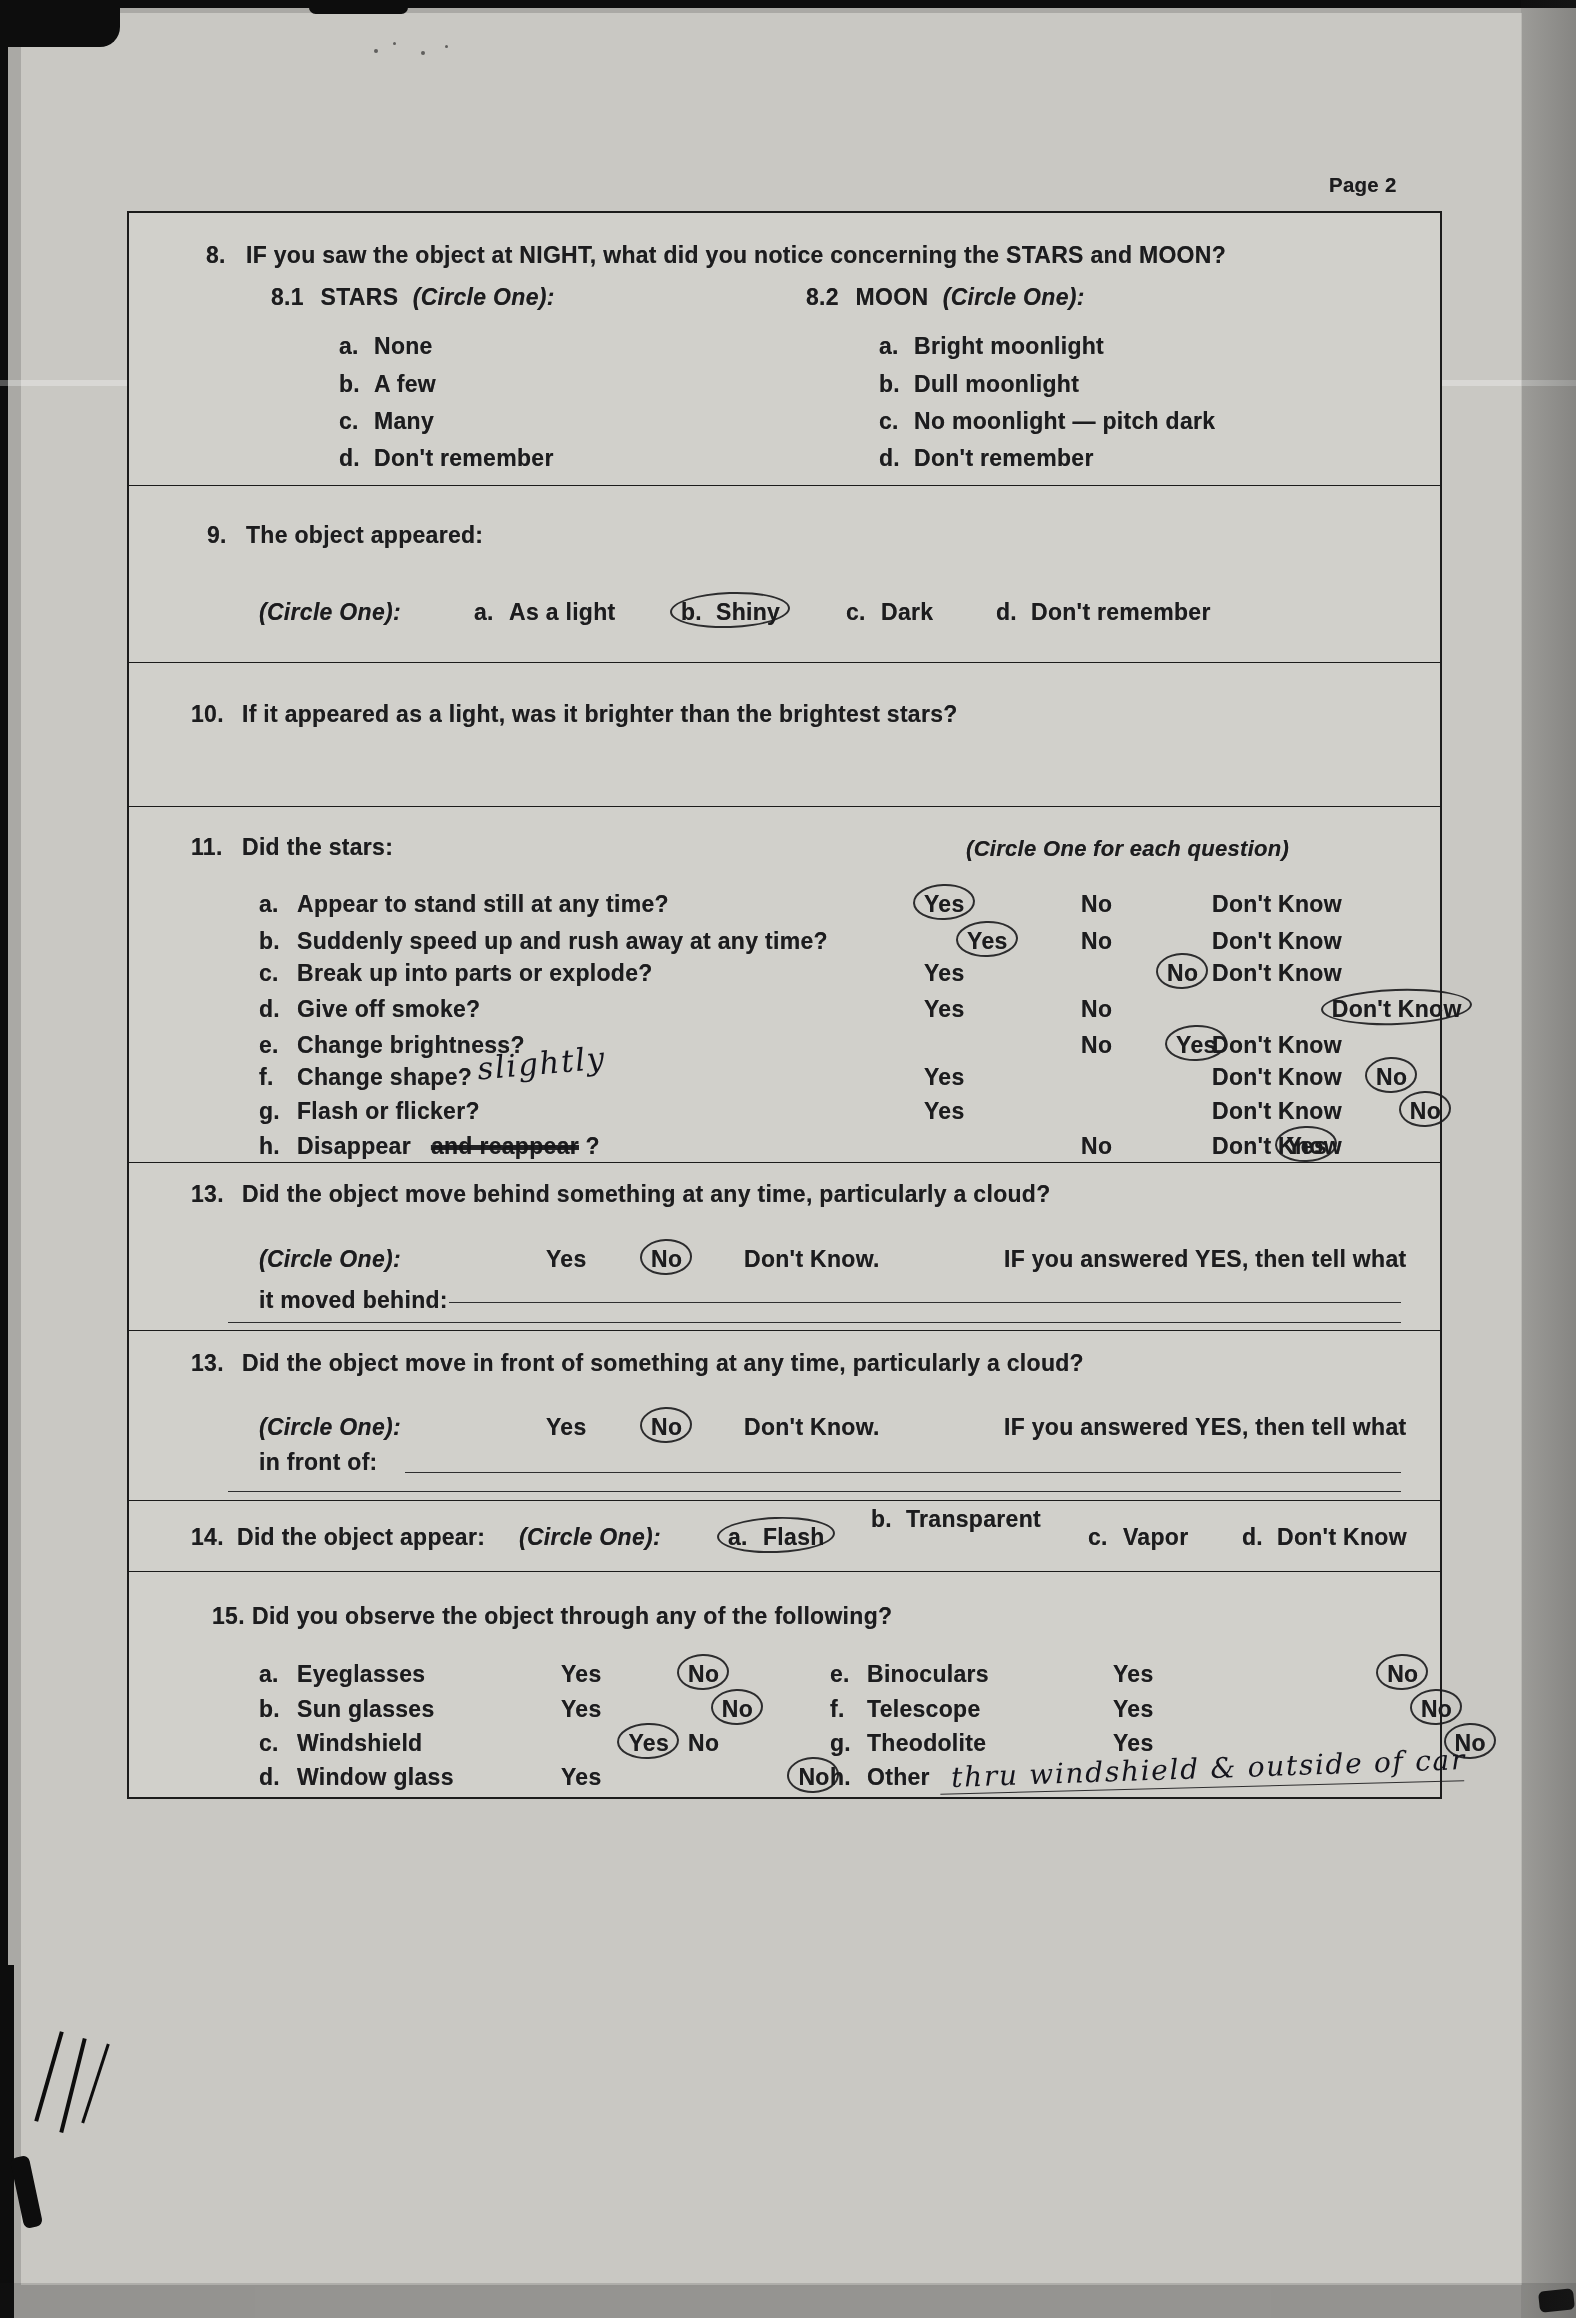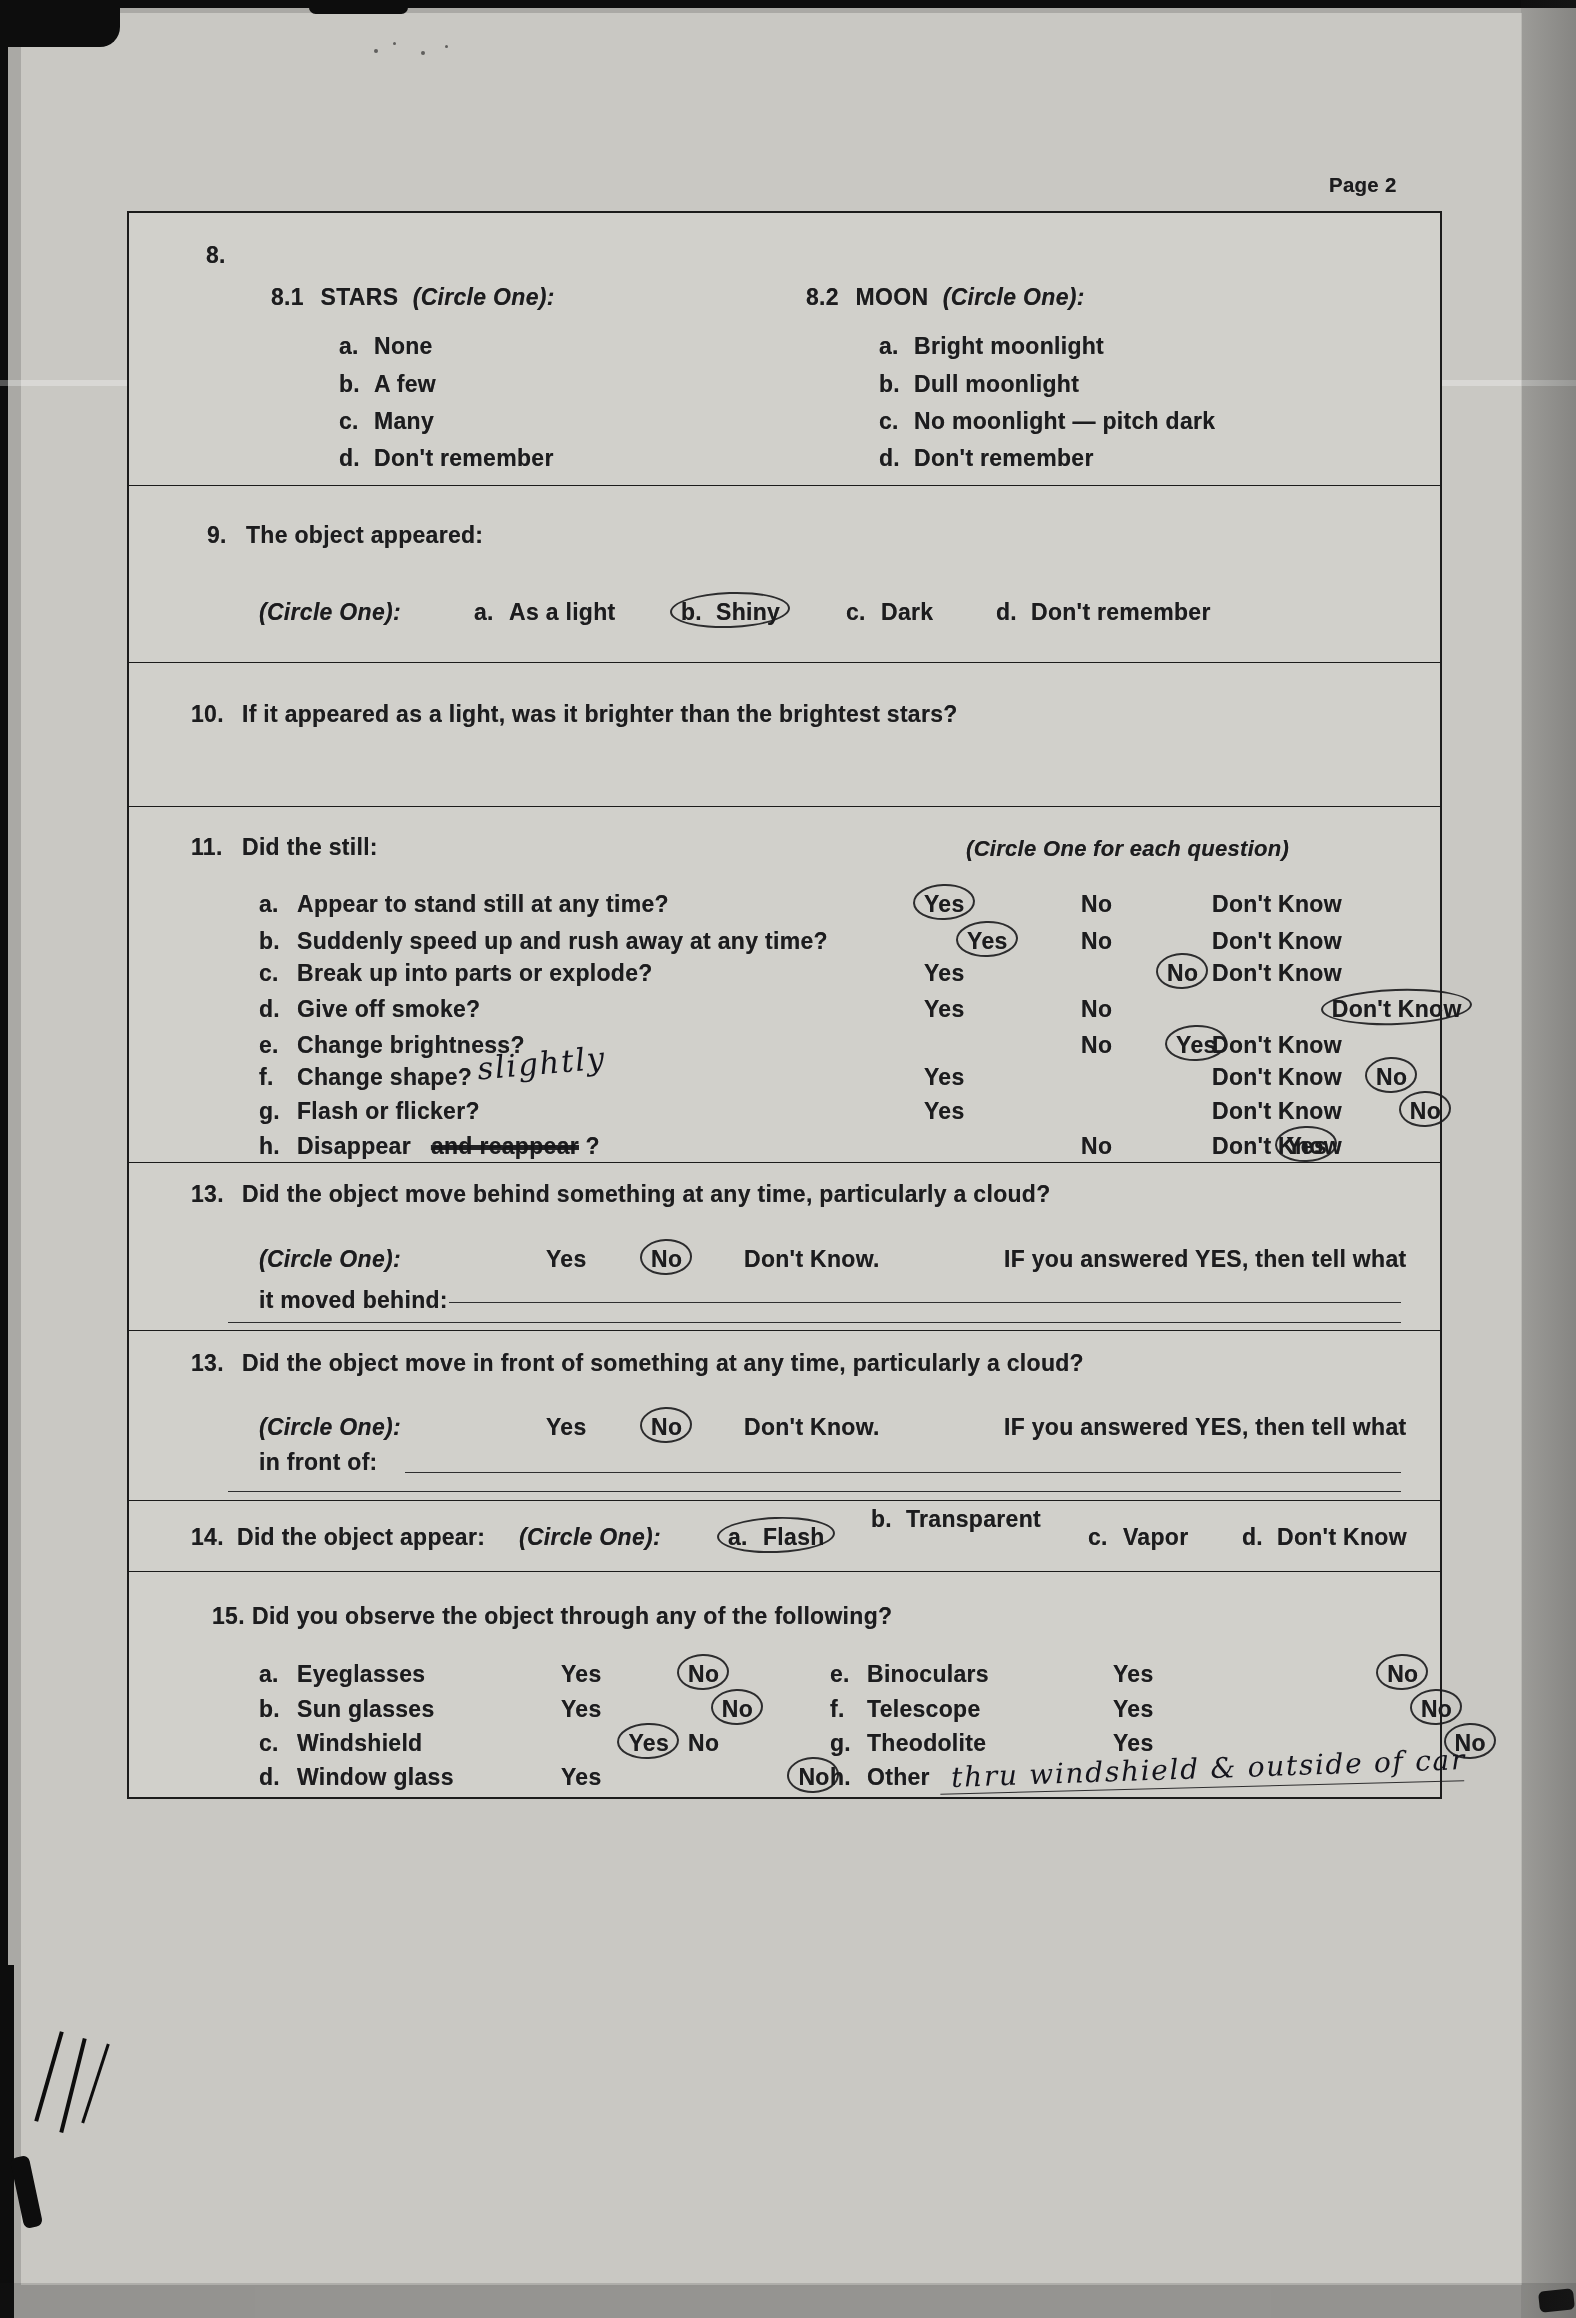--- a/index.html
+++ b/index.html
@@ -56,20 +56,21 @@
 <div class="spk" style="left:445px;top:45px;width:3.3px;height:3.3px"></div>
 <div style="position:absolute;left:1309px;top:617px;width:2.2px;height:29px;background:rgba(20,20,20,.55);transform:rotate(24deg)"></div>
 <div style="position:absolute;left:1241px;top:1347px;width:2.2px;height:25.4px;background:rgba(20,20,20,.45);transform:rotate(24deg)"></div>
 
 <div class="t" style="left:1329px;top:174px;font-size:20.4px">Page 2</div>
 
 <div id="form">
 
   <div class="sec" style="top:0;height:272px">
     <span class="t" style="left:77px;top:29px">8.</span>
+    <span class="t" style="left:117px;top:29px">IF you saw the object at NIGHT, what did you notice concerning the STARS and MOON?</span>
 
     <span class="t" style="left:142px;top:71px">
       <span>8.1</span>
       <span style="margin-left:10px">STARS</span>
       <span class="it" style="margin-left:7.7px">(Circle One):</span>
     </span>
     <span class="t" style="left:677px;top:71px">
       <span>8.2</span>
       <span style="margin-left:10px">MOON</span>
       <span class="it" style="margin-left:7.7px">(Circle One):</span>
@@ -96,21 +97,21 @@
     <span class="t" style="left:867px;top:113px"><span class="k">d.</span><span>Don't remember</span></span>
   </div>
 
   <div class="sec bt" style="top:449px;height:145px">
     <span class="t" style="left:62px;top:38px">10.</span>
     <span class="t" style="left:113px;top:38px">If it appeared as a light, was it brighter than the brightest stars?</span>
   </div>
 
   <div class="sec bt" style="top:593px;height:356px">
     <span class="t" style="left:62px;top:26.5px">11.</span>
-    <span class="t" style="left:113px;top:26.5px">Did the still:</span>
+    <span class="t" style="left:113px;top:26.5px">Did the stars:</span>
     <span class="t it" style="left:837px;top:29px;font-size:22px">(Circle One for each question)</span>
 
     <span class="t" style="left:130px;top:84px">a.</span>
     <span class="t" style="left:168px;top:84px">Appear to stand still at any time?</span>
     <span class="t circled" style="left:795px;top:84px">Yes</span>
     <span class="t" style="left:952px;top:84px">No</span>
     <span class="t" style="left:1083px;top:84px">Don't Know</span>
 
     <span class="t" style="left:130px;top:121px">b.</span>
     <span class="t" style="left:168px;top:121px">Suddenly speed up and rush away at any time?</span>

